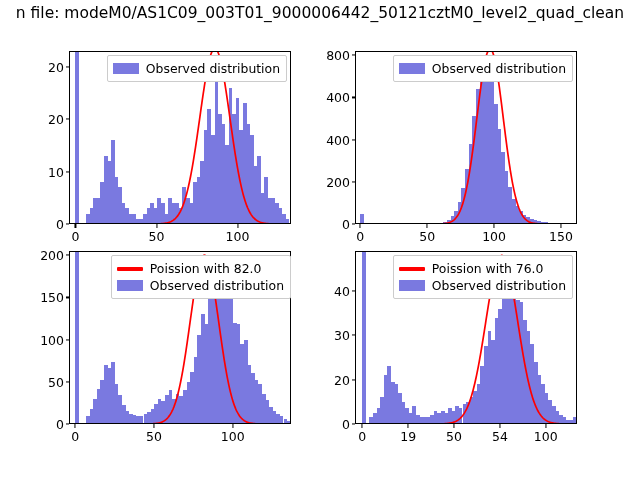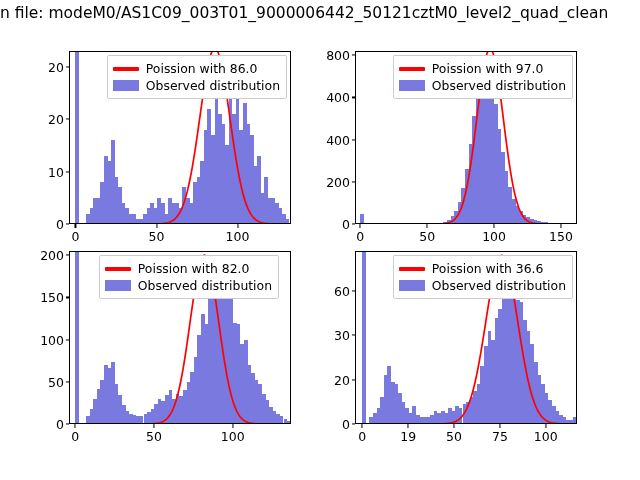--- a/index.html
+++ b/index.html
@@ -5,21 +5,21 @@
   html,body{margin:0;padding:0;}
   body{
     width:640px;height:480px;background:#ffffff;
     font-family:"DejaVu Sans","Liberation Sans",sans-serif;
     overflow:hidden;position:relative;
   }
   #figure{position:absolute;left:0;top:0;width:640px;height:480px;}
 
   .suptitle{
     position:absolute;left:0;top:4px;width:640px;
-    text-align:left;font-size:15.5px;color:#000;white-space:nowrap;
+    text-align:center;font-size:15.5px;color:#000;white-space:nowrap;
   }
 
   .axes{position:absolute;box-sizing:border-box;}
   .frame{
     position:absolute;left:0;top:0;width:100%;height:100%;
     border:1.1px solid #000;box-sizing:border-box;pointer-events:none;z-index:6;
   }
   .plotclip{position:absolute;left:0;top:0;width:100%;height:100%;overflow:hidden;}
   .ax-title{
     position:absolute;left:0;width:100%;top:-21px;text-align:center;
@@ -128,24 +128,20 @@
       <div class="ytick-mark" style="top: 9.09091%;"></div>
       <div class="ytick-lbl" style="top: 9.09091%;">20</div>
       <div class="xtick-mark" style="left: 2.91971%;"></div>
       <div class="xtick-lbl" style="left: 2.91971%;">0</div>
       <div class="xtick-mark" style="left: 39.4161%;"></div>
       <div class="xtick-lbl" style="left: 39.4161%;">50</div>
       <div class="xtick-mark" style="left: 75.9124%;"></div>
       <div class="xtick-lbl" style="left: 75.9124%;">100</div>
       <div class="legend" style="right: 4px; top: 4px;">
         <div class="legend-row">
-          <span class="legend-line" style="background: rgb(255, 0, 0);"></span>
-          <span class="legend-txt">Poission with 86.0</span>
-        </div>
-        <div class="legend-row">
           <span class="legend-patch" style="background: rgb(122, 121, 224);"></span>
           <span class="legend-txt">Observed distribution</span>
         </div>
       </div>
     </div>
   <div class="axes" id="ax1" style="left: 355px; top: 51px; width: 222px; height: 173px;">
       <div class="plotclip">
         <div class="bar" style="left: 2.40964%; width: 1.62651%; height: 5.85366%; background: rgb(122, 121, 224);"></div>
         <div class="bar" style="left: 10.5422%; width: 1.62651%; height: 0.243902%; background: rgb(122, 121, 224);"></div>
         <div class="bar" style="left: 12.1687%; width: 1.62651%; height: 0.243902%; background: rgb(122, 121, 224);"></div>
@@ -219,24 +215,20 @@
       <div class="ytick-lbl" style="top: 2.43902%;">800</div>
       <div class="xtick-mark" style="left: 2.40964%;"></div>
       <div class="xtick-lbl" style="left: 2.40964%;">0</div>
       <div class="xtick-mark" style="left: 32.5301%;"></div>
       <div class="xtick-lbl" style="left: 32.5301%;">50</div>
       <div class="xtick-mark" style="left: 62.6506%;"></div>
       <div class="xtick-lbl" style="left: 62.6506%;">100</div>
       <div class="xtick-mark" style="left: 92.7711%;"></div>
       <div class="xtick-lbl" style="left: 92.7711%;">150</div>
       <div class="legend" style="right: 4px; top: 4px;">
-        <div class="legend-row">
-          <span class="legend-line" style="background: rgb(255, 0, 0);"></span>
-          <span class="legend-txt">Poission with 97.0</span>
-        </div>
         <div class="legend-row">
           <span class="legend-patch" style="background: rgb(122, 121, 224);"></span>
           <span class="legend-txt">Observed distribution</span>
         </div>
       </div>
     </div>
   <div class="axes" id="ax2" style="left: 69px; top: 251px; width: 222px; height: 173px;">
       <div class="plotclip">
         <div class="bar" style="left: 2.83688%; width: 1.61702%; height: 100%; background: rgb(122, 121, 224);"></div>
         <div class="bar" style="left: 7.68794%; width: 1.61702%; height: 4.87805%; background: rgb(122, 121, 224);"></div>
@@ -310,21 +302,21 @@
       <div class="ytick-mark" style="top: 26.8293%;"></div>
       <div class="ytick-lbl" style="top: 26.8293%;">150</div>
       <div class="ytick-mark" style="top: 2.43902%;"></div>
       <div class="ytick-lbl" style="top: 2.43902%;">200</div>
       <div class="xtick-mark" style="left: 2.83688%;"></div>
       <div class="xtick-lbl" style="left: 2.83688%;">0</div>
       <div class="xtick-mark" style="left: 38.2979%;"></div>
       <div class="xtick-lbl" style="left: 38.2979%;">50</div>
       <div class="xtick-mark" style="left: 73.7589%;"></div>
       <div class="xtick-lbl" style="left: 73.7589%;">100</div>
-      <div class="legend" style="right: 12px; top: 4px;">
+      <div class="legend" style="right: 0; top: 4px;">
         <div class="legend-row">
           <span class="legend-line" style="background: rgb(255, 0, 0);"></span>
           <span class="legend-txt">Poission with 82.0</span>
         </div>
         <div class="legend-row">
           <span class="legend-patch" style="background: rgb(122, 121, 224);"></span>
           <span class="legend-txt">Observed distribution</span>
         </div>
       </div>
     </div>
@@ -394,35 +386,35 @@
         </svg>
       </div>
       <div class="frame"></div>
       <div class="ytick-mark" style="top: 100%;"></div>
       <div class="ytick-lbl" style="top: 100%;">0</div>
       <div class="ytick-mark" style="top: 74.359%;"></div>
       <div class="ytick-lbl" style="top: 74.359%;">20</div>
       <div class="ytick-mark" style="top: 48.7179%;"></div>
       <div class="ytick-lbl" style="top: 48.7179%;">30</div>
       <div class="ytick-mark" style="top: 23.0769%;"></div>
-      <div class="ytick-lbl" style="top: 23.0769%;">60</div>
+      <div class="ytick-lbl" style="top: 23.0769%;">40</div>
       <div class="xtick-mark" style="left: 3.30579%;"></div>
       <div class="xtick-lbl" style="left: 3.30579%;">0</div>
       <div class="xtick-mark" style="left: 23.9669%;"></div>
       <div class="xtick-lbl" style="left: 23.9669%;">19</div>
       <div class="xtick-mark" style="left: 44.6281%;"></div>
       <div class="xtick-lbl" style="left: 44.6281%;">50</div>
       <div class="xtick-mark" style="left: 65.2893%;"></div>
-      <div class="xtick-lbl" style="left: 65.2893%;">75</div>
+      <div class="xtick-lbl" style="left: 65.2893%;">54</div>
       <div class="xtick-mark" style="left: 85.9504%;"></div>
       <div class="xtick-lbl" style="left: 85.9504%;">100</div>
       <div class="legend" style="right: 4px; top: 4px;">
         <div class="legend-row">
           <span class="legend-line" style="background: rgb(255, 0, 0);"></span>
-          <span class="legend-txt">Poission with 36.6</span>
+          <span class="legend-txt">Poission with 76.0</span>
         </div>
         <div class="legend-row">
           <span class="legend-patch" style="background: rgb(122, 121, 224);"></span>
           <span class="legend-txt">Observed distribution</span>
         </div>
       </div>
     </div>
 </div>
 
 </body></html>

